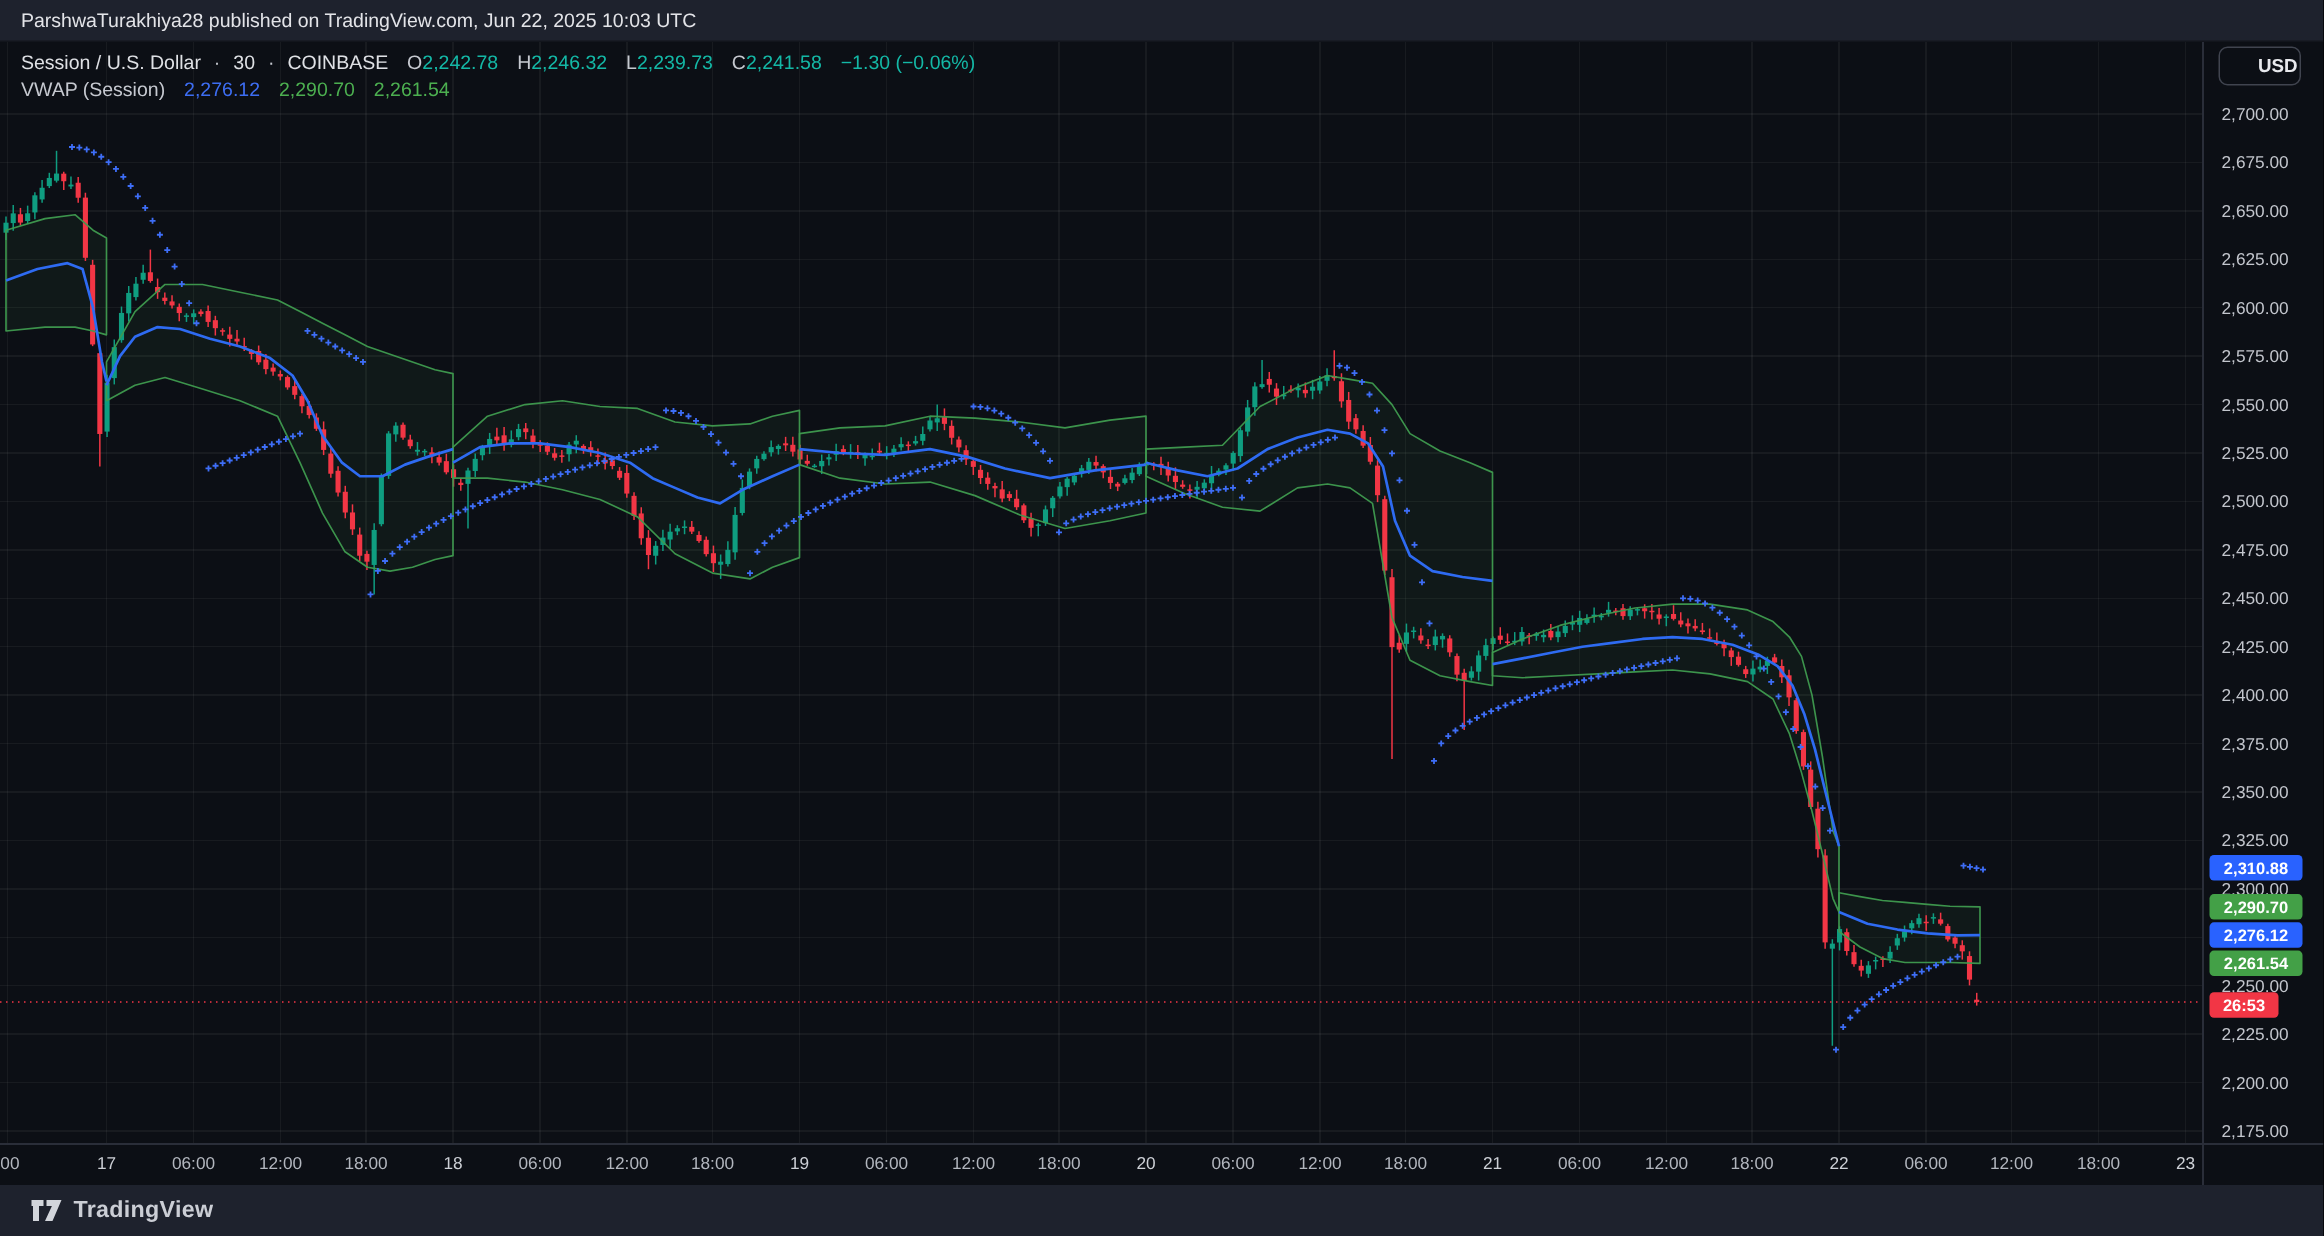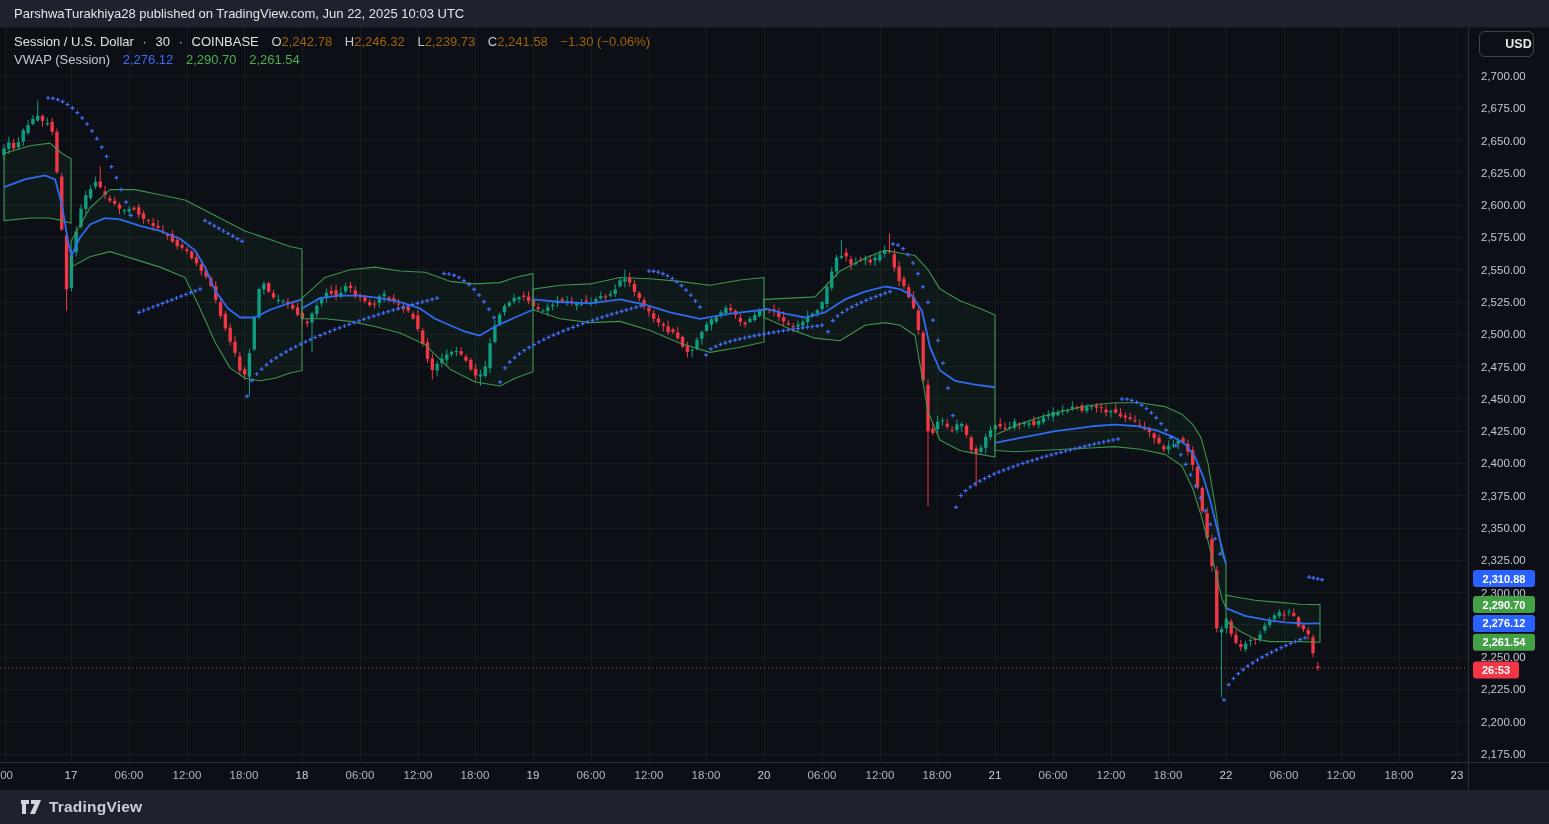--- a/index.html
+++ b/index.html
@@ -14,21 +14,21 @@
   .publish-bar{
     position:absolute;left:0;top:0;width:1549px;height:28px;
     background:#1e222d;border-bottom:1px solid #12151c;
     color:#e3e4e8;font-size:13px;font-weight:400;
     line-height:28px;padding-left:14px;white-space:nowrap;
   }
   .legend{position:absolute;left:14px;top:33px;font-size:13px;line-height:17.5px;white-space:nowrap;}
   .legend .row{height:17.5px;}
   .legend .t{color:#dfe1e5;}
   .legend .g{color:#c6c9d0;}
-  .legend .red{color:#a16207;}
+  .legend .red{color:#14b8a6;}
   .legend .blue{color:#3d6df2;}
   .legend .green{color:#4caf50;}
   .legend .sp{display:inline-block;width:9px;}
   .legend .sps{display:inline-block;width:5px;}
   .usd-btn{
     position:absolute;left:1479px;top:31px;width:55px;height:26px;
     border:1px solid #40444f;border-radius:6px;background:transparent;
     color:#e8e9ed;font-size:12.5px;font-weight:700;text-align:center;line-height:24px;
     font-family:"Liberation Sans","DejaVu Sans",sans-serif;cursor:pointer;padding-left:24px;
   }

